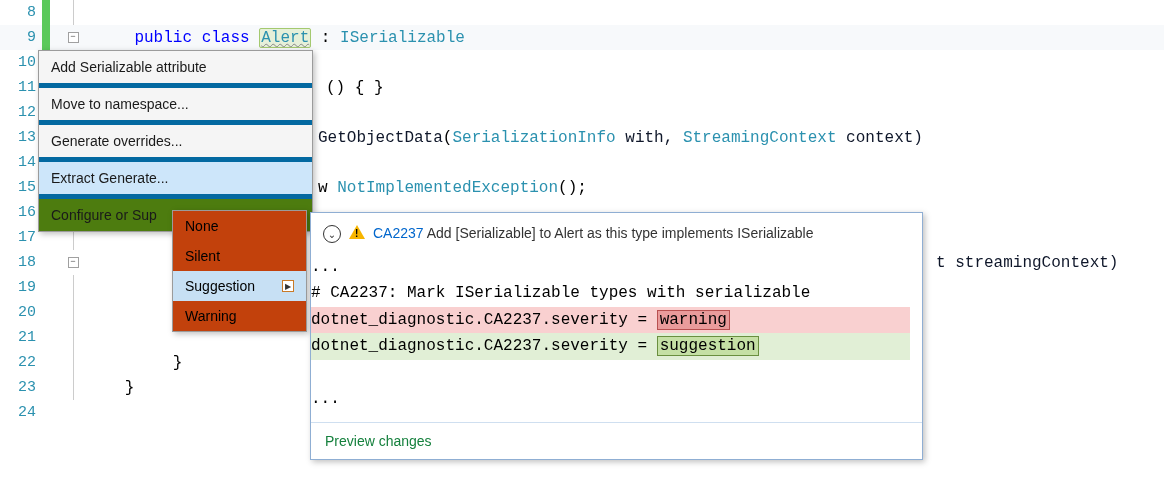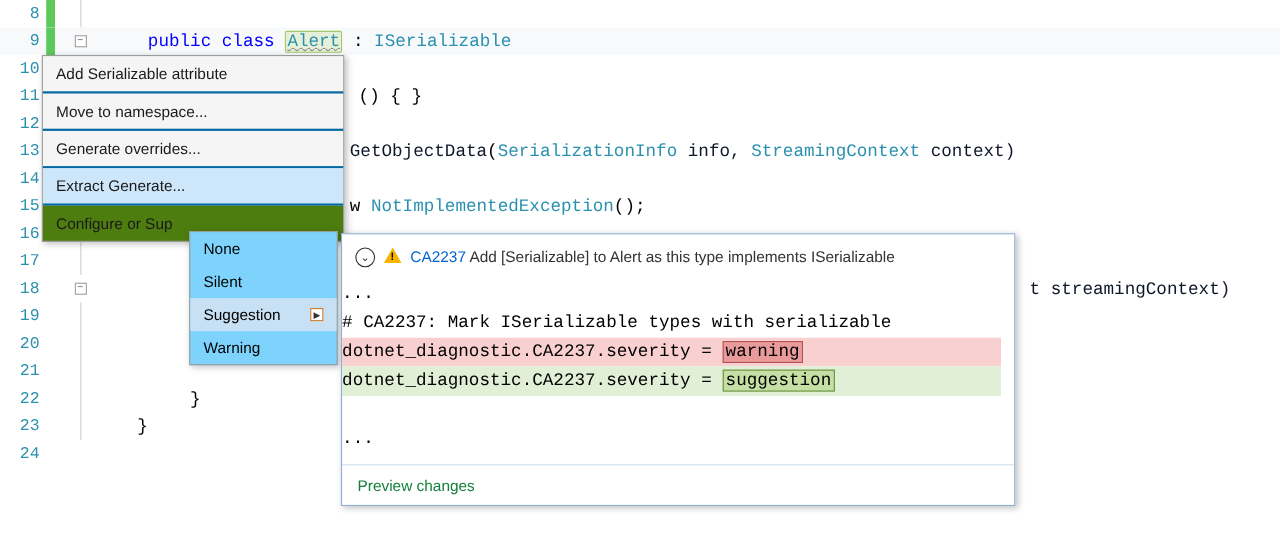--- a/index.html
+++ b/index.html
@@ -81,35 +81,35 @@
     width: 275px;
     background: #f5f5f5;
     border: 1px solid #9b9b9b;
     box-shadow: 2px 2px 6px rgba(0,0,0,0.25);
     font-family: "Segoe UI", Arial, sans-serif;
     font-size: 14px;
     z-index: 10;
   }
   .menu1-item {
     padding: 8px 12px;
-    border-bottom: 2px solid #0369a1;
+    border-bottom: 5px solid #0369a1;
     color: #1a1a1a;
     cursor: default;
   }
   .menu1-item:last-child { border-bottom: none; }
   .menu1-item.hover { background: #cde6fa; }
   .menu1-item.sel { background: #4d7c0f; }
 
   
   .menu2 {
     position: absolute;
     top: 210px;
     left: 172px;
     width: 135px;
-    background: #7dd3fc;
+    background: #c2410c;
     border: 1px solid #9b9b9b;
     box-shadow: 2px 2px 6px rgba(0,0,0,0.25);
     font-family: "Segoe UI", Arial, sans-serif;
     font-size: 14px;
     z-index: 20;
   }
   .menu2-item {
     padding: 7px 12px;
     cursor: default;
     display: flex;
@@ -250,21 +250,21 @@
       </div>
     <div class="code"></div>
   </div>
 
   <div class="line">
     <div class="gutter-num">13</div>
     <div class="gutter-mark"></div>
     <div class="fold-col">
         <div class="fold-line"></div>
       </div>
-    <div class="code" style="padding-left:222px"><span class="ident">GetObjectData</span><span class="punct">(</span><span class="cls">SerializationInfo</span><span class="ident"> info, </span><span class="cls">StreamingContext</span><span class="ident"> context)</span></div>
+    <div class="code" style="padding-left:222px"><span class="ident">GetObjectData</span><span class="punct">(</span><span class="cls">SerializationInfo</span><span class="ident"> with, </span><span class="cls">StreamingContext</span><span class="ident"> context)</span></div>
   </div>
 
   <div class="line">
     <div class="gutter-num">14</div>
     <div class="gutter-mark"></div>
     <div class="fold-col">
         <div class="fold-line"></div>
       </div>
     <div class="code"></div>
   </div>

